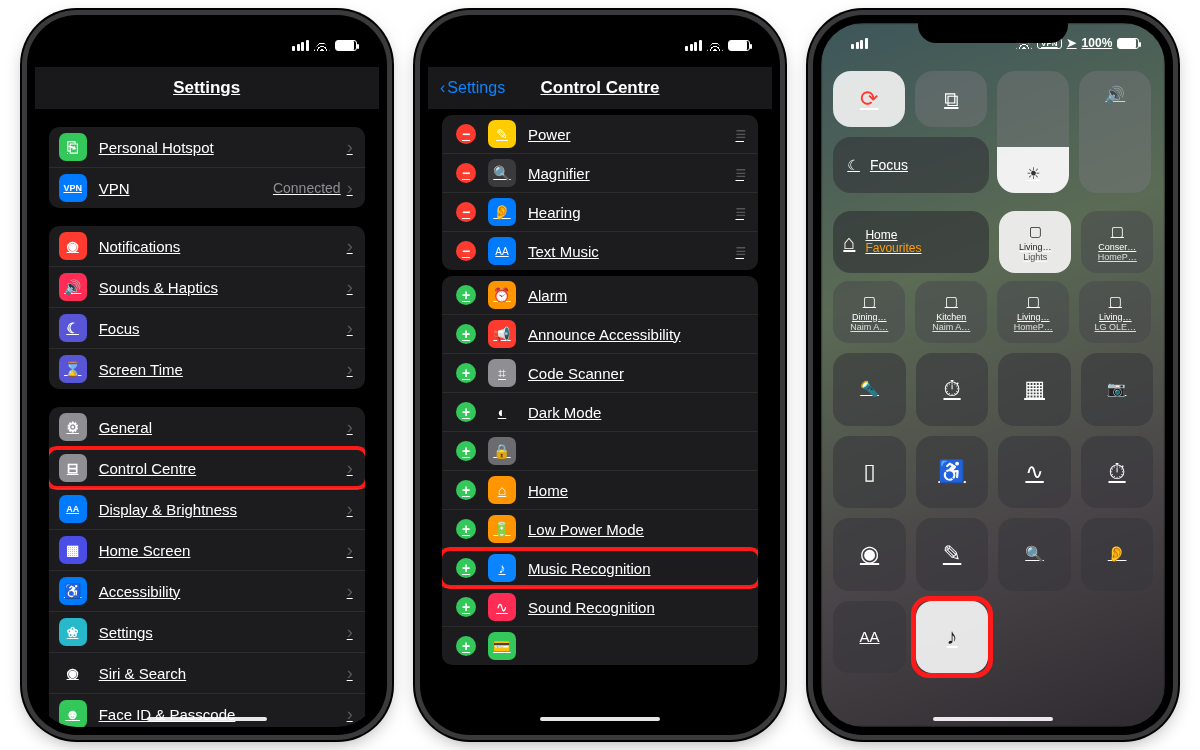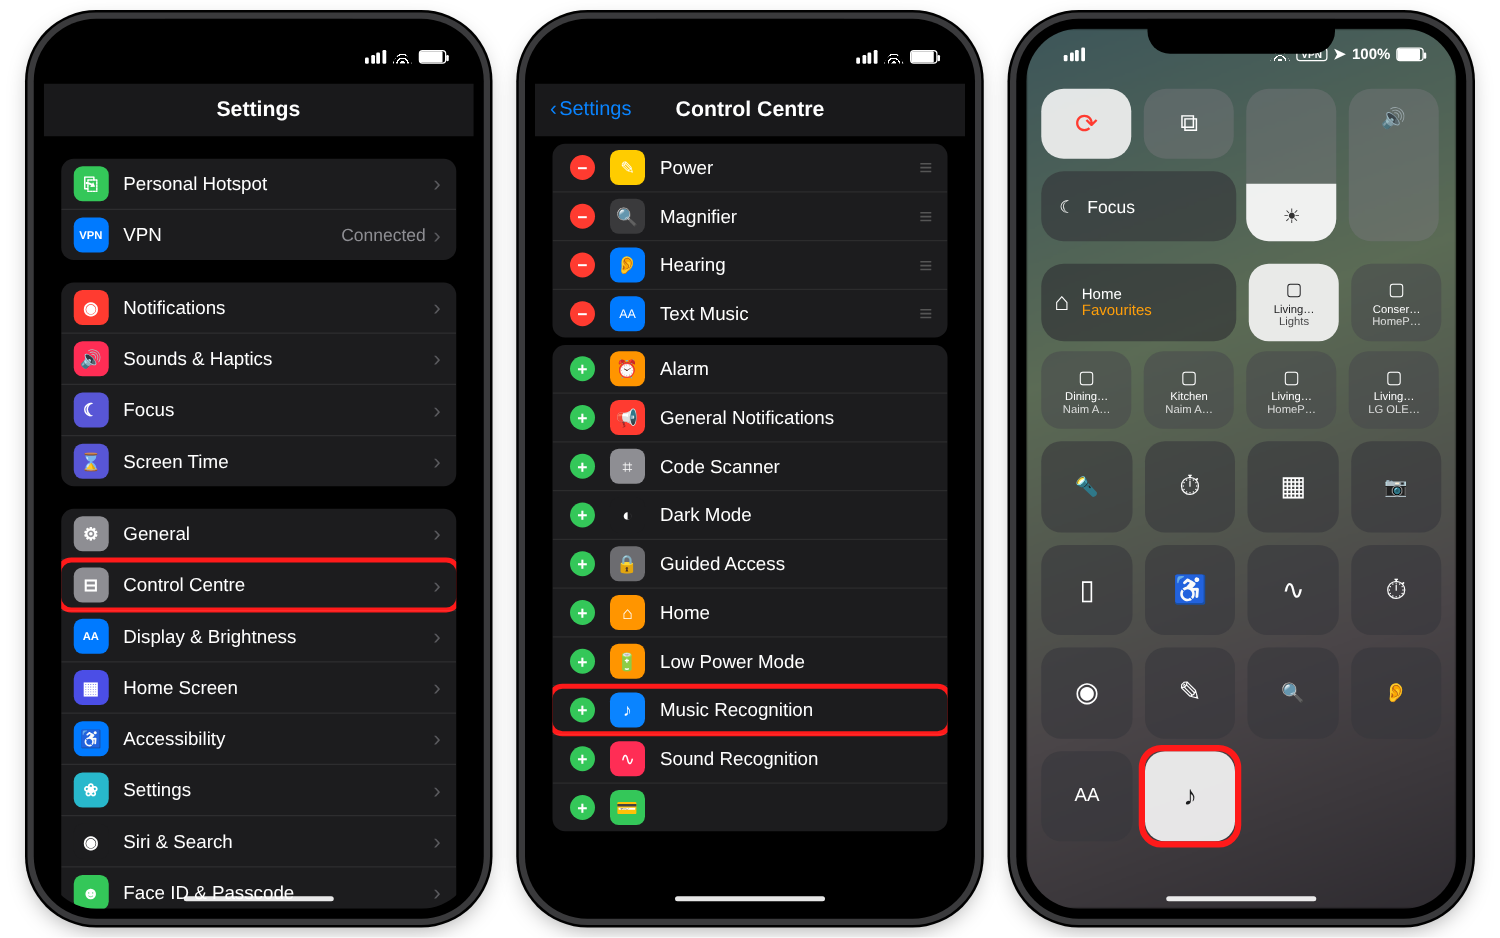--- a/index.html
+++ b/index.html
@@ -34,20 +34,21 @@
     z-index: 50;
   }
   .screen {
     position: absolute;
     inset: 8px;
     background: #000;
     border-radius: 42px;
     overflow: hidden;
     display: flex;
     flex-direction: column;
+    text-decoration: underline;
   }
   
   .status {
     height: 44px;
     display: flex;
     justify-content: space-between;
     align-items: center;
     padding: 0 22px 0 28px;
     font-size: 14px;
     font-weight: 600;
@@ -341,42 +342,41 @@
 
     <span class="cc-btn add">+</span>
     <span class="app-icon" style="background:#ff9500;font-size:14px">⏰</span>
     <span class="label" style="flex:1">Alarm</span>
 
   </div>
           <div class="cc-row">
 
     <span class="cc-btn add">+</span>
     <span class="app-icon" style="background:#ff3b30;font-size:14px">📢</span>
-    <span class="label" style="flex:1">General Notifications</span>
+    <span class="label" style="flex:1">Announce Accessibility</span>
 
   </div>
           <div class="cc-row">
 
     <span class="cc-btn add">+</span>
     <span class="app-icon" style="background:#8e8e93;font-size:14px">⌗</span>
     <span class="label" style="flex:1">Code Scanner</span>
 
   </div>
           <div class="cc-row">
 
     <span class="cc-btn add">+</span>
     <span class="app-icon" style="background:#1c1c1e;font-size:14px">◐</span>
     <span class="label" style="flex:1">Dark Mode</span>
 
   </div>
           <div class="cc-row">
 
     <span class="cc-btn add">+</span>
     <span class="app-icon" style="background:#6c6c70;font-size:14px">🔒</span>
-    <span class="label" style="flex:1">Guided Access</span>
 
   </div>
           <div class="cc-row">
 
     <span class="cc-btn add">+</span>
     <span class="app-icon" style="background:#ff9500;font-size:14px">⌂</span>
     <span class="label" style="flex:1">Home</span>
 
   </div>
           <div class="cc-row">

